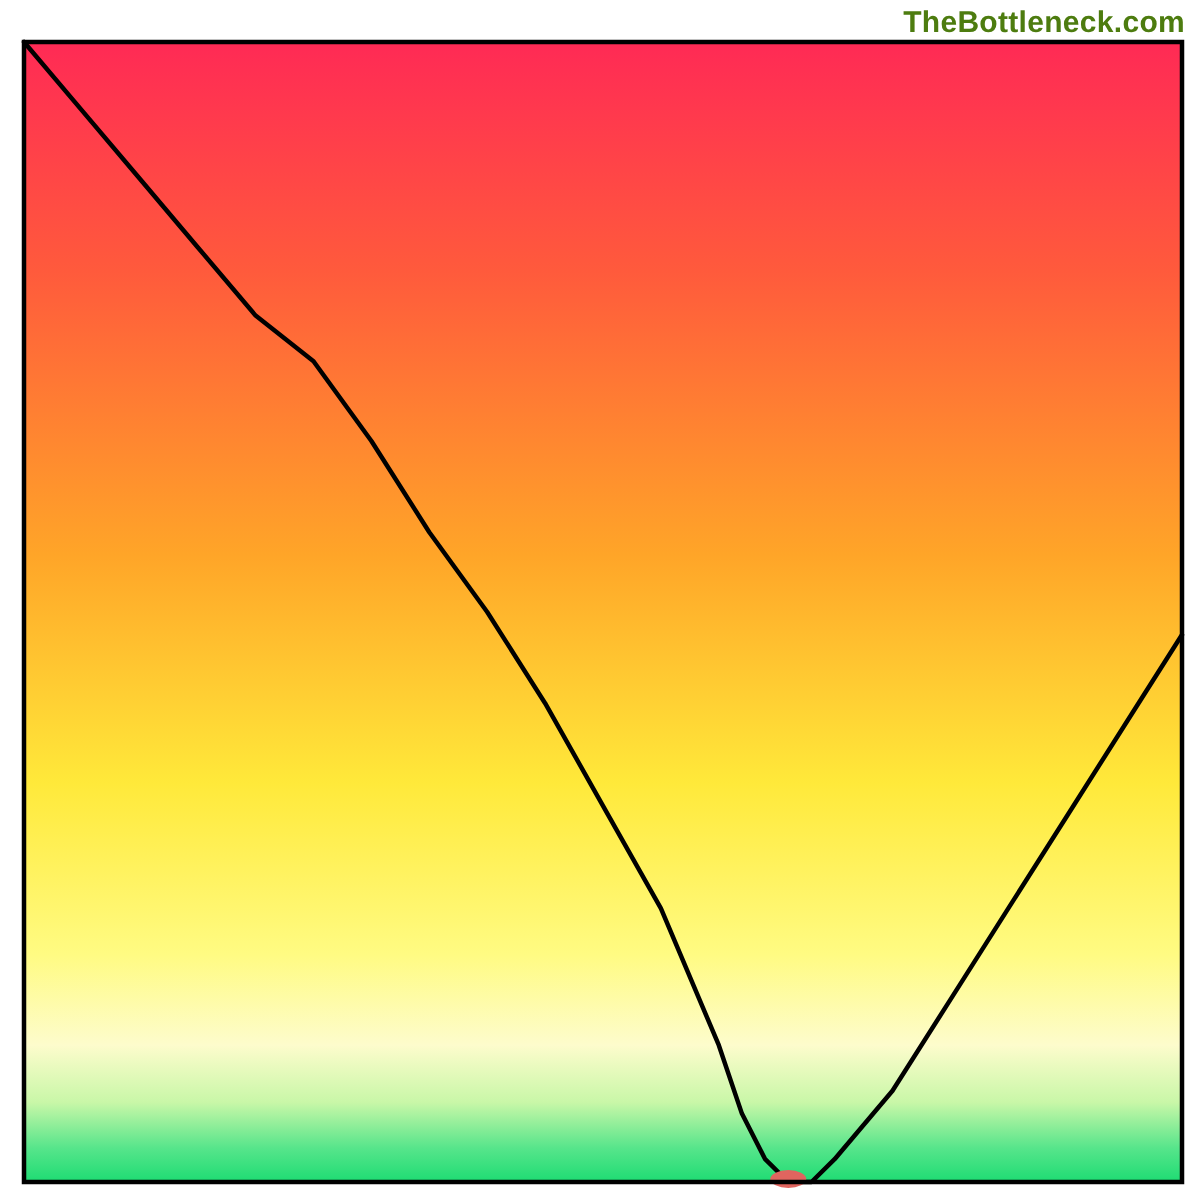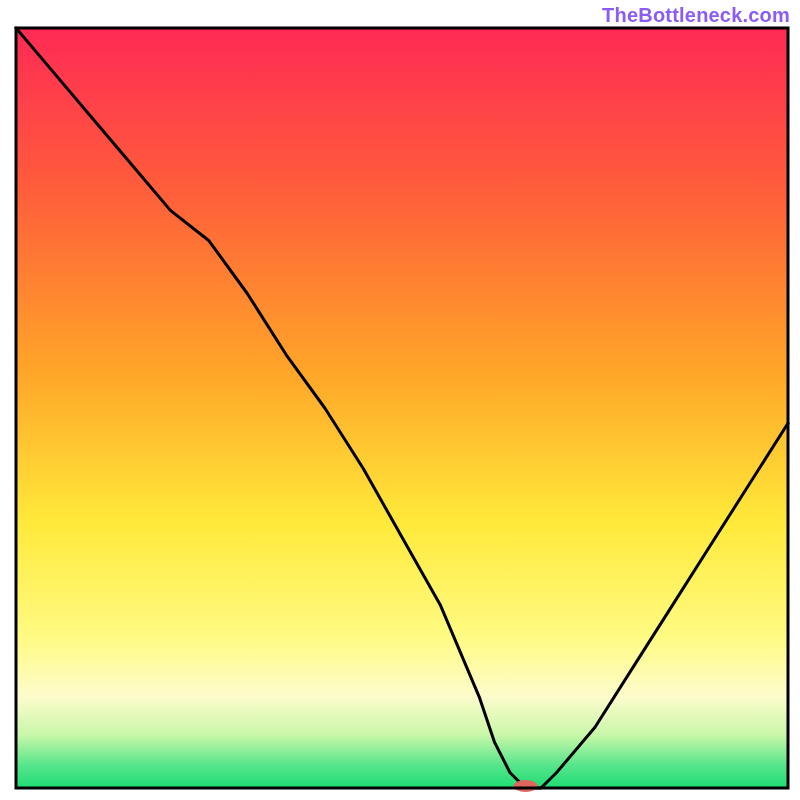--- a/index.html
+++ b/index.html
@@ -16,21 +16,21 @@
     width: 800px;
     height: 800px;
   }
   svg { display: block; }
   .watermark {
     position: absolute;
     top: 4px;
     right: 10px;
     font-size: 20px;
     font-weight: 600;
-    color: #8b5cf6;
+    color: #4d7c0f;
     letter-spacing: 0.2px;
     user-select: none;
   }
 </style>
 </head>
 <body>
 
 <div class="chart-wrap">
   <svg id="chart-svg" width="800" height="800" viewBox="0 0 800 800">
       <defs>

